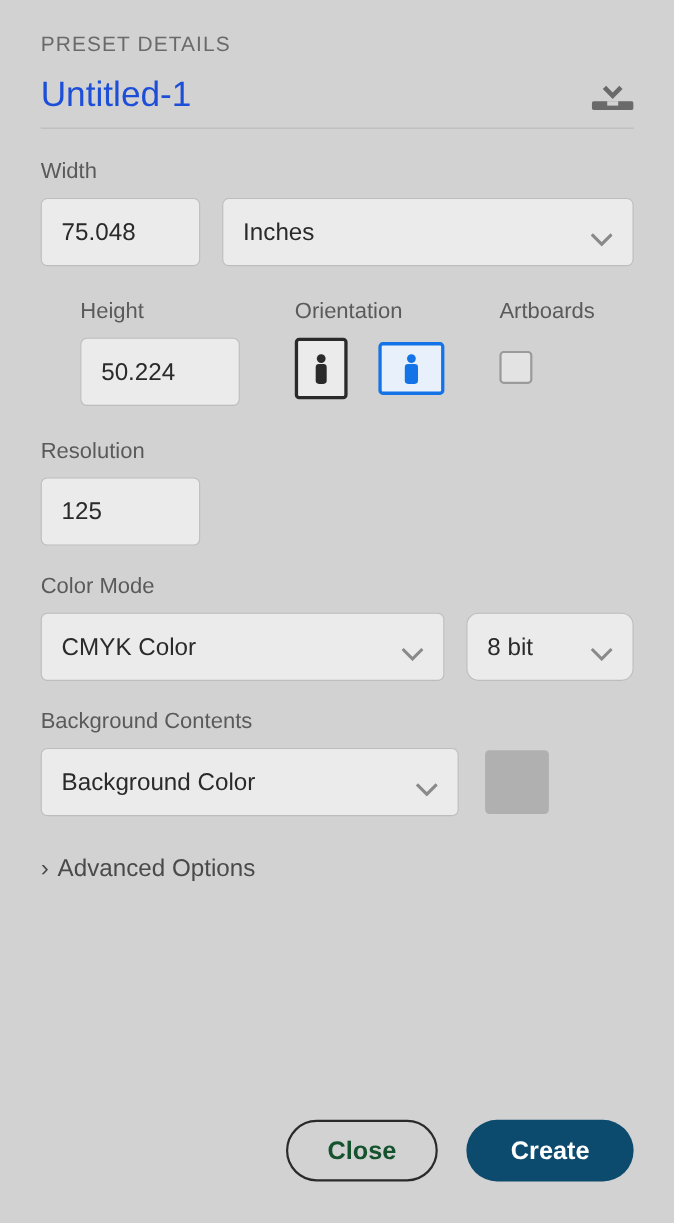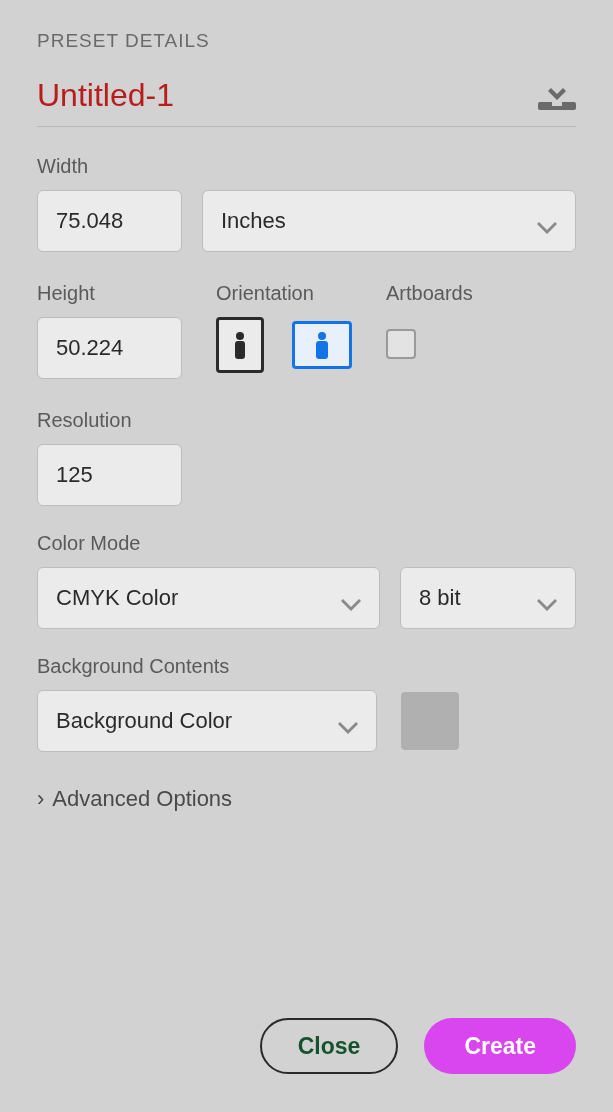--- a/index.html
+++ b/index.html
@@ -9,33 +9,33 @@
     background: #d2d2d2;
     font-family: -apple-system, BlinkMacSystemFont, "Segoe UI", Helvetica, Arial, sans-serif;
     padding: 30px 37px;
     color: #333;
     position: relative;
   }
   .section-label {
     font-size: 19px;
     color: #6a6a6a;
     letter-spacing: 1px;
-    margin-bottom: 25px;
+    margin-bottom: 15px;
   }
   .title-row {
     display: flex;
     align-items: center;
     justify-content: space-between;
     border-bottom: 1px solid #b8b8b8;
     padding-bottom: 12px;
     margin-bottom: 28px;
   }
   .title-input {
     font-size: 32px;
-    color: #b91c1c;
+    color: #1d4ed8;
     background: transparent;
     border: none;
     outline: none;
     width: 400px;
   }
   .download-icon {
     width: 38px;
     height: 28px;
     color: #6a6a6a;
   }
@@ -70,21 +70,21 @@
     border: none;
     background: transparent;
     outline: none;
     color: #2a2a2a;
   }
   .select-box {
     flex: 1;
     justify-content: space-between;
     cursor: pointer;
   }
-  .select-box.narrow { width: 176px; flex: none; }
+  .select-box.narrow { width: 152px; flex: none; border-radius: 11px; }
   .chevron {
     width: 20px;
     height: 14px;
   }
   .chevron svg { fill: #8a8a8a; }
   .col { display: flex; flex-direction: column; }
   .orient-row { display: flex; gap: 28px; }
   .orient-btn {
     width: 48px; height: 56px;
     display: flex; align-items: center; justify-content: center;
@@ -102,30 +102,30 @@
   .orient-btn .figure-dark { fill: #2a2a2a; }
   .orient-btn.selected .figure-dark { fill: #1473e6; }
   .checkbox {
     width: 30px; height: 30px;
     border: 2px solid #9a9a9a;
     border-radius: 4px;
     background: #e3e3e3;
     cursor: pointer;
     margin-top: 12px;
   }
-  .triple-row { display: flex; gap: 14px; }
+  .triple-row { display: flex; gap: 30px; margin-left: 36px; }
   .triple-row .col { flex: none; }
   .swatch {
     width: 58px; height: 58px;
     background: #b0b0b0;
     border-radius: 4px;
     margin-left: 24px;
   }
   .bg-row { display: flex; align-items: center; }
-  .bg-row .select-box { width: 340px; flex: none; }
+  .bg-row .select-box { width: 380px; flex: none; }
   .advanced {
     display: flex;
     align-items: center;
     gap: 8px;
     font-size: 22px;
     color: #4a4a4a;
     cursor: pointer;
     margin-top: 8px;
   }
   .advanced .chev-right {
@@ -149,21 +149,21 @@
     display: flex;
     align-items: center;
     justify-content: center;
   }
   .btn-close {
     background: transparent;
     border: 2.5px solid #2a2a2a;
     color: #14532d;
   }
   .btn-create {
-    background: #d946ef;
+    background: #0c4a6e;
     border: none;
     color: #fff;
     padding: 0 40px;
   }
 </style>
 </head>
 <body>
 
 <div class="section-label">PRESET DETAILS</div>
 

